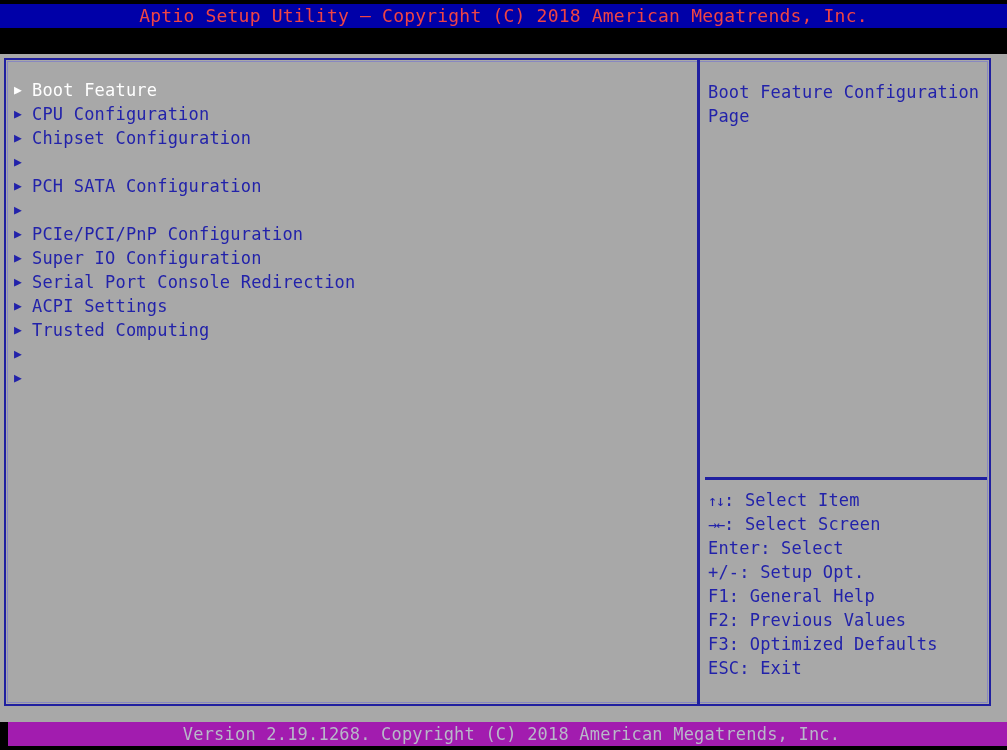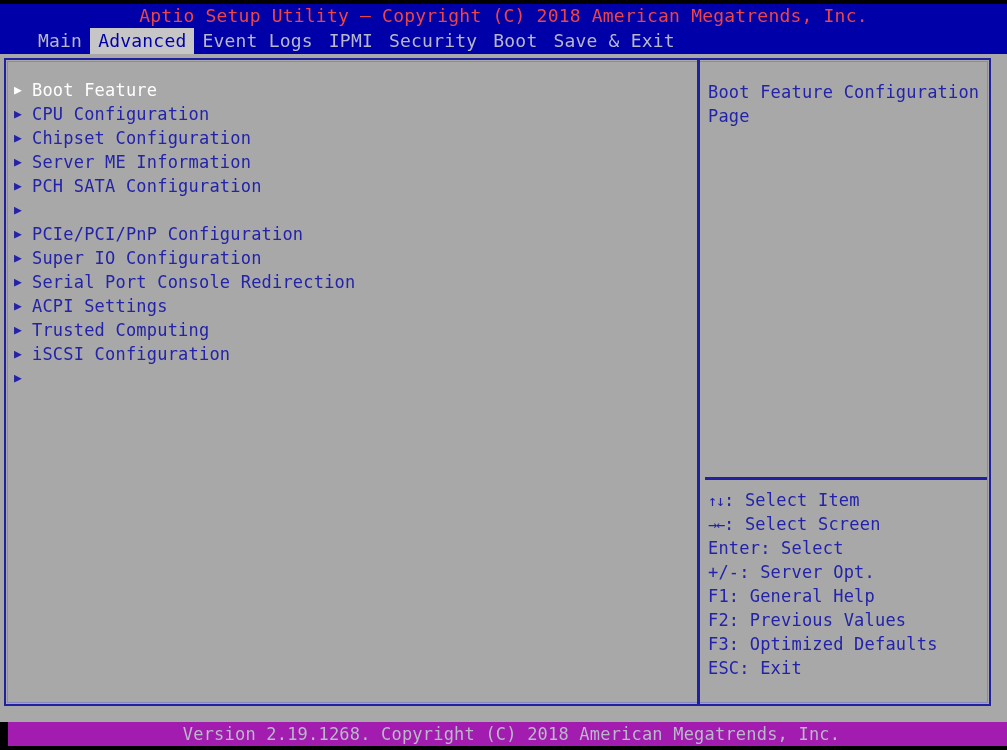--- a/index.html
+++ b/index.html
@@ -224,64 +224,55 @@
     background: #000000;
   }
 </style>
 </head>
 <body>
 
 <div id="screen">
 
   <div class="titlebar">Aptio Setup Utility – Copyright (C) 2018 American Megatrends, Inc.</div>
 
-  <div class="menubar">
-      <div class="tab">Main</div>
-      <div class="tab active">Advanced</div>
-      <div class="tab">Event Logs</div>
-      <div class="tab">IPMI</div>
-      <div class="tab">Security</div>
-      <div class="tab">Boot</div>
-      <div class="tab">Save &amp; Exit</div>
-    </div>
 
   <div class="frame">
     <div class="frame-inner">
       <div class="frame-inner2"></div>
     </div>
   </div>
 
   <div class="left-panel">
     <div class="menu-list">
         <div class="menu-item selected"><span class="tri">▶</span><span>Boot Feature</span></div>
         <div class="menu-item"><span class="tri">▶</span><span>CPU Configuration</span></div>
         <div class="menu-item"><span class="tri">▶</span><span>Chipset Configuration</span></div>
-        <div class="menu-item"><span class="tri">▶</span><span>Server ME Information</span></div>
+        <div class="menu-item"><span class="tri">▶</span></div>
         <div class="menu-item"><span class="tri">▶</span><span>PCH SATA Configuration</span></div>
         <div class="menu-item"><span class="tri">▶</span></div>
         <div class="menu-item"><span class="tri">▶</span><span>PCIe/PCI/PnP Configuration</span></div>
         <div class="menu-item"><span class="tri">▶</span><span>Super IO Configuration</span></div>
         <div class="menu-item"><span class="tri">▶</span><span>Serial Port Console Redirection</span></div>
         <div class="menu-item"><span class="tri">▶</span><span>ACPI Settings</span></div>
         <div class="menu-item"><span class="tri">▶</span><span>Trusted Computing</span></div>
-        <div class="menu-item"><span class="tri">▶</span><span>iSCSI Configuration</span></div>
+        <div class="menu-item"><span class="tri">▶</span></div>
         <div class="menu-item"><span class="tri">▶</span></div>
       </div>
   </div>
 
   <div class="vdiv"></div>
 
   <div class="right-panel">
     <div class="help-text">Boot Feature Configuration Page</div>
     <div class="hdiv"></div>
     <div class="keys">
         <div class="key-row"><span class="glyph">↑↓</span><span>: Select Item</span></div>
         <div class="key-row"><span class="glyph">→←</span><span>: Select Screen</span></div>
         <div class="key-row"><span>Enter: Select</span></div>
-        <div class="key-row"><span>+/-: Server Opt.</span></div>
+        <div class="key-row"><span>+/-: Setup Opt.</span></div>
         <div class="key-row"><span>F1: General Help</span></div>
         <div class="key-row"><span>F2: Previous Values</span></div>
         <div class="key-row"><span>F3: Optimized Defaults</span></div>
         <div class="key-row"><span>ESC: Exit</span></div>
       </div>
   </div>
 
   <div class="gray-strip"></div>
   <div class="footer">Version 2.19.1268. Copyright (C) 2018 American Megatrends, Inc.</div>
   <div class="bottom-black"></div>

